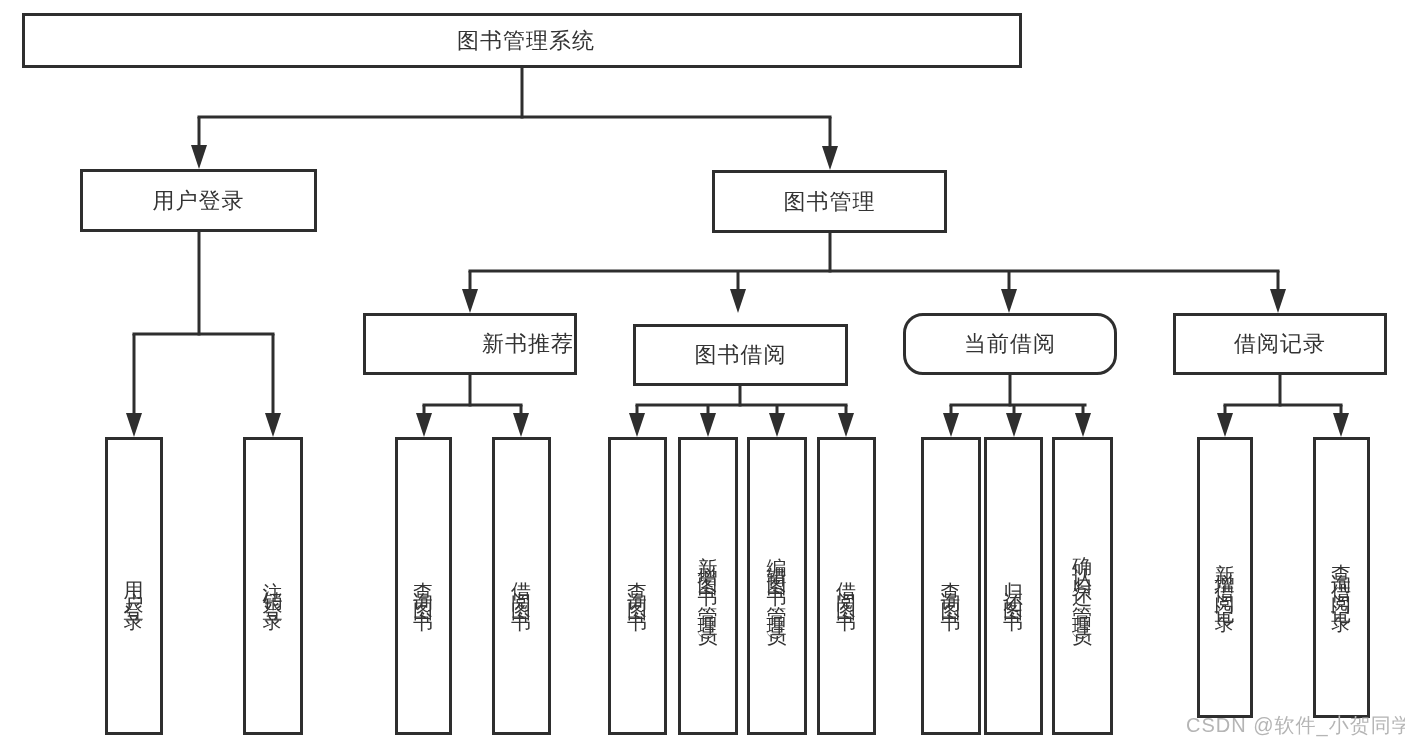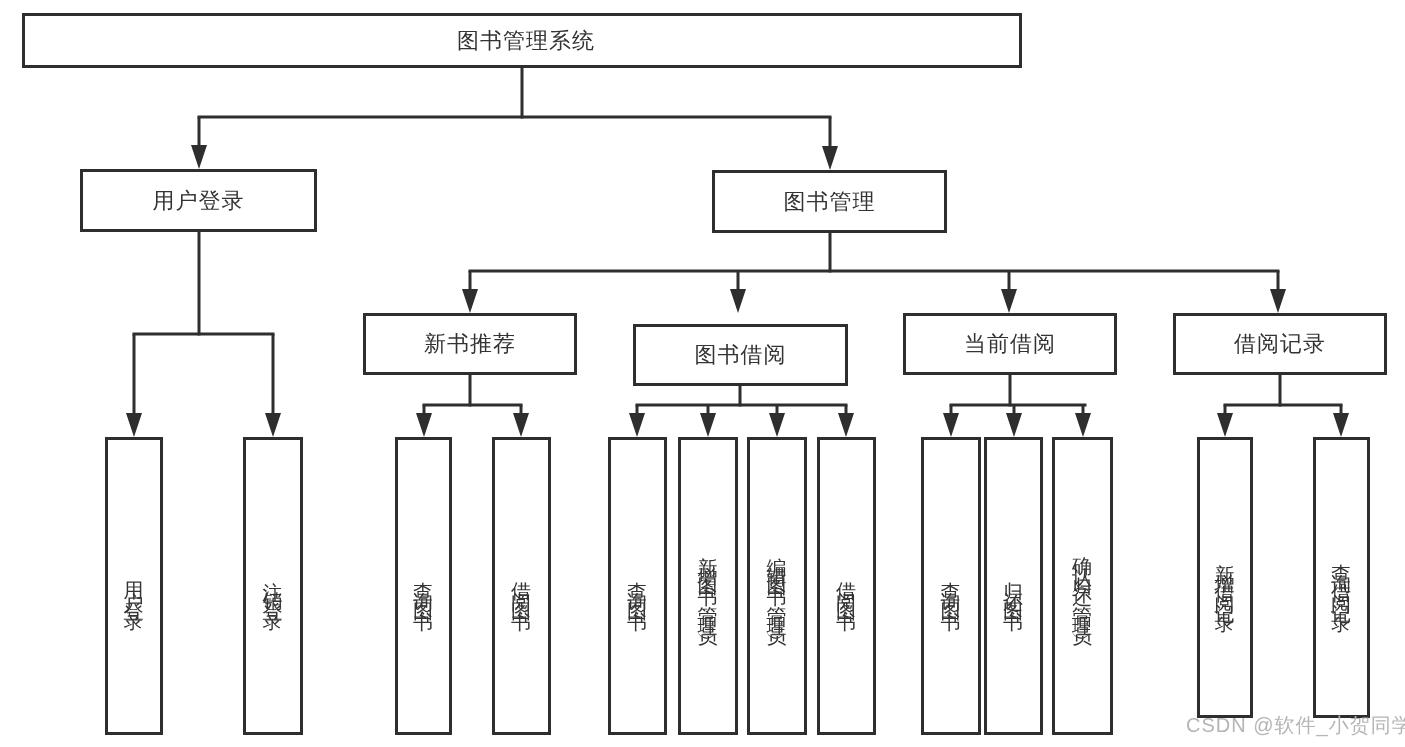--- a/index.html
+++ b/index.html
@@ -130,27 +130,27 @@
     <span>图书管理系统</span>
   </div>
 
   <div class="node hnode" style="left:80px; top:169px; width:237px; height:63px;">
     <span>用户登录</span>
   </div>
   <div class="node hnode" style="left:712px; top:170px; width:235px; height:63px;text-align:right;">
     <span>图书管理</span>
   </div>
 
-  <div class="node hnode" style="left:363px; top:313px; width:214px; height:62px;">
+  <div class="node hnode" style="left:363px; top:313px; width:214px; height:62px;justify-content:flex-end;">
     <span>新书推荐</span>
   </div>
   <div class="node hnode" style="left:633px; top:324px; width:215px; height:62px;font-family:Liberation Mono, monospace;">
     <span>图书借阅</span>
   </div>
-  <div class="node hnode" style="left:903px; top:313px; width:214px; height:62px;">
+  <div class="node hnode" style="left:903px; top:313px; width:214px; height:62px;border-radius:20px;">
     <span>当前借阅</span>
   </div>
   <div class="node hnode" style="left:1173px; top:313px; width:214px; height:62px;text-align:right;">
     <span>借阅记录</span>
   </div>
 
   <div class="node leaf" style="left:105px; top:437px; width:58px; height:298px;">
     <span>用户登录</span>
   </div>
   <div class="node leaf" style="left:243px; top:437px; width:60px; height:298px;">

